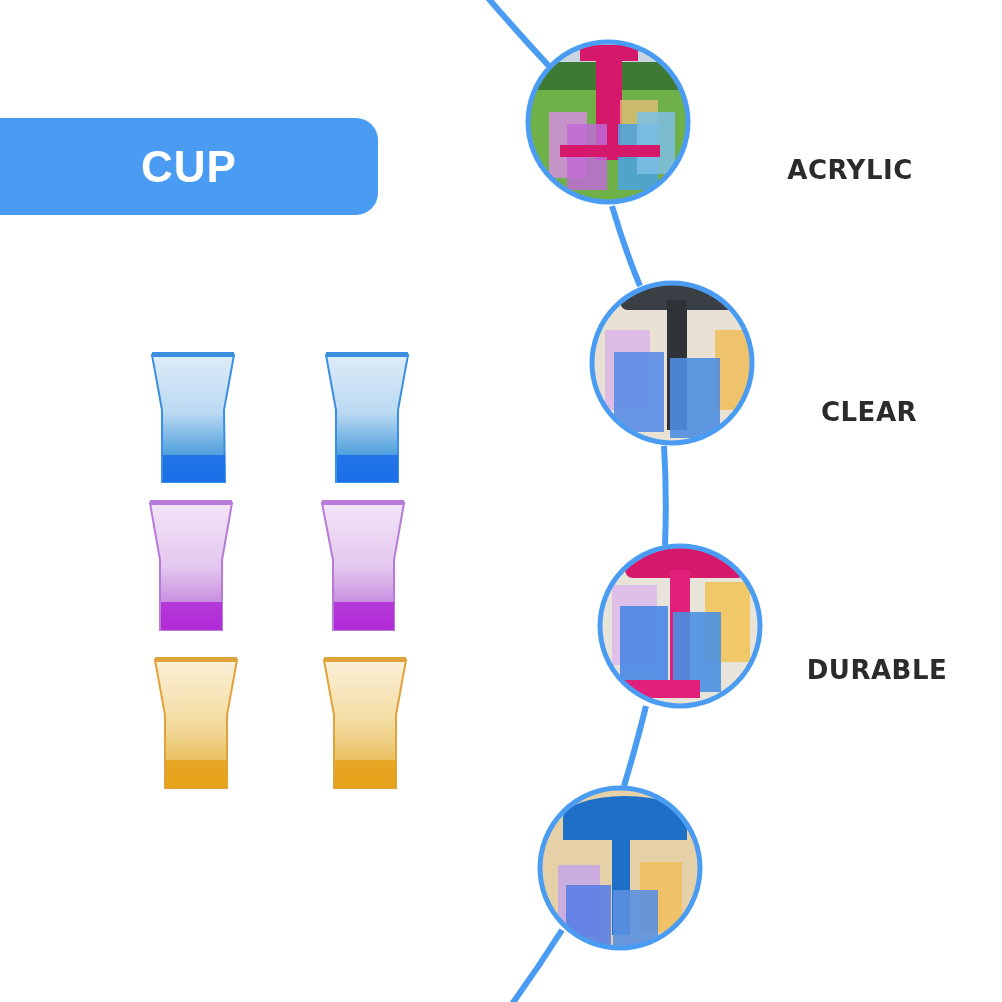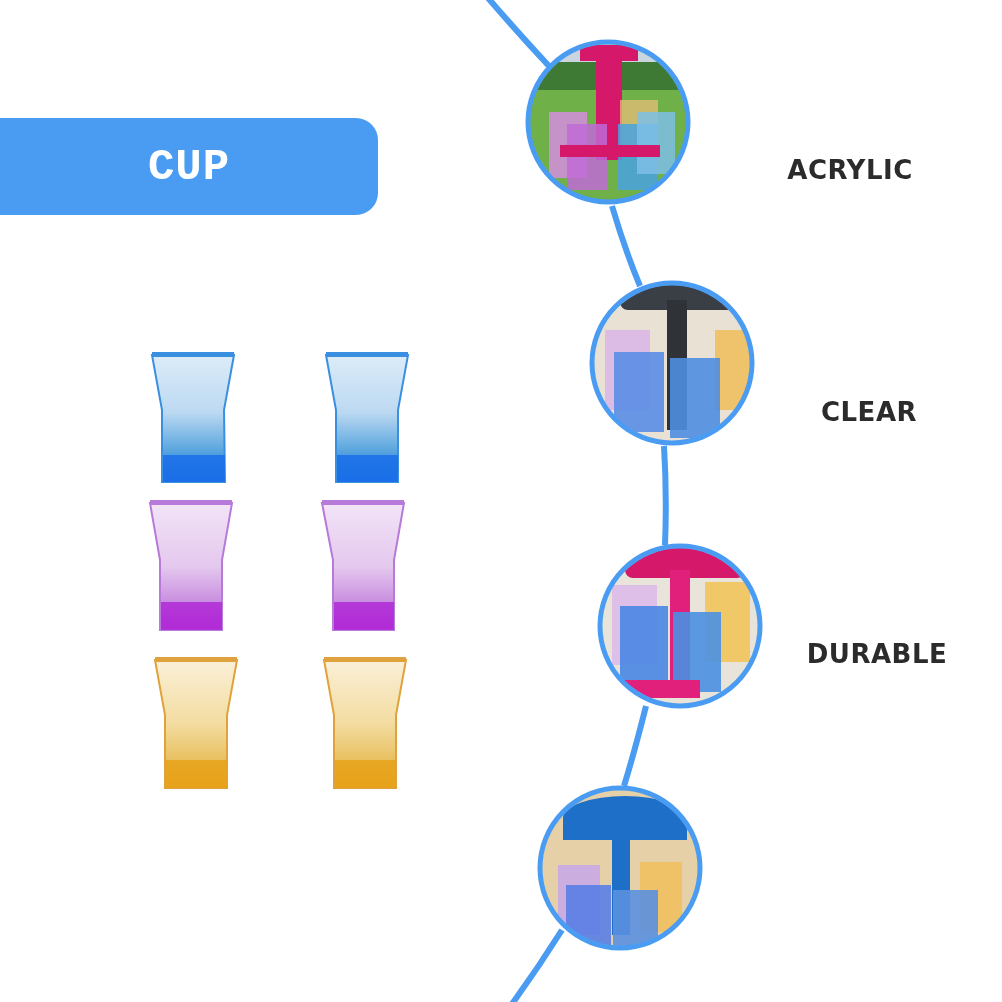--- a/index.html
+++ b/index.html
@@ -3,21 +3,21 @@
 <meta charset="utf-8">
 <style>
   html, body { margin: 0; padding: 0; background: #ffffff; }
   body { width: 1002px; height: 1002px; position: relative; overflow: hidden; font-family: "Liberation Sans", "DejaVu Sans", sans-serif; }
   .canvas { position: absolute; left: 0; top: 0; width: 1002px; height: 1002px; }
   .banner {
     position: absolute; left: 0; top: 118px; width: 378px; height: 97px;
     background: #4a9cf2; border-radius: 0 22px 22px 0;
     display: flex; align-items: center; justify-content: center;
   }
-  .banner-text { color: #ffffff; font-weight: bold; font-size: 44px; letter-spacing: 1px; font-family: Liberation Mono, monospace; }
+  .banner-text { color: #ffffff; font-weight: bold; font-size: 44px; letter-spacing: 1px; font-family: Liberation Sans, sans-serif; }
   .feature-label {
     position: absolute; transform: translate(-50%, -50%);
     color: #2b2b2b; font-weight: bold; font-size: 26px; letter-spacing: 0.5px;
     font-family: "DejaVu Sans", sans-serif; white-space: nowrap; margin-top: 42px;
   }
   svg { position: absolute; left: 0; top: 0; }
 </style>
 </head>
 <body>
 
@@ -162,15 +162,15 @@
         <rect x="640" y="862" width="42" height="70" fill="#f0c060" opacity="0.9"></rect>
         <rect x="566" y="885" width="45" height="70" fill="#5a7ee6" opacity="0.9"></rect>
         <rect x="613" y="890" width="45" height="70" fill="#5a90e0" opacity="0.9"></rect>
       </g>
       <circle cx="620" cy="868" r="80" fill="none" stroke="#4a9cf2" stroke-width="5"></circle>
     </g>
   </svg>
 
   <span class="feature-label" style="left:850px; top:128px;">ACRYLIC</span>
   <span class="feature-label" style="left:869px; top:370px;">CLEAR</span>
-  <span class="feature-label" style="left:877px; top:612px;">DURABLE</span>
+  <span class="feature-label" style="left:877px; top:628px;">DURABLE</span>
 
 </div>
 
 </body></html>

